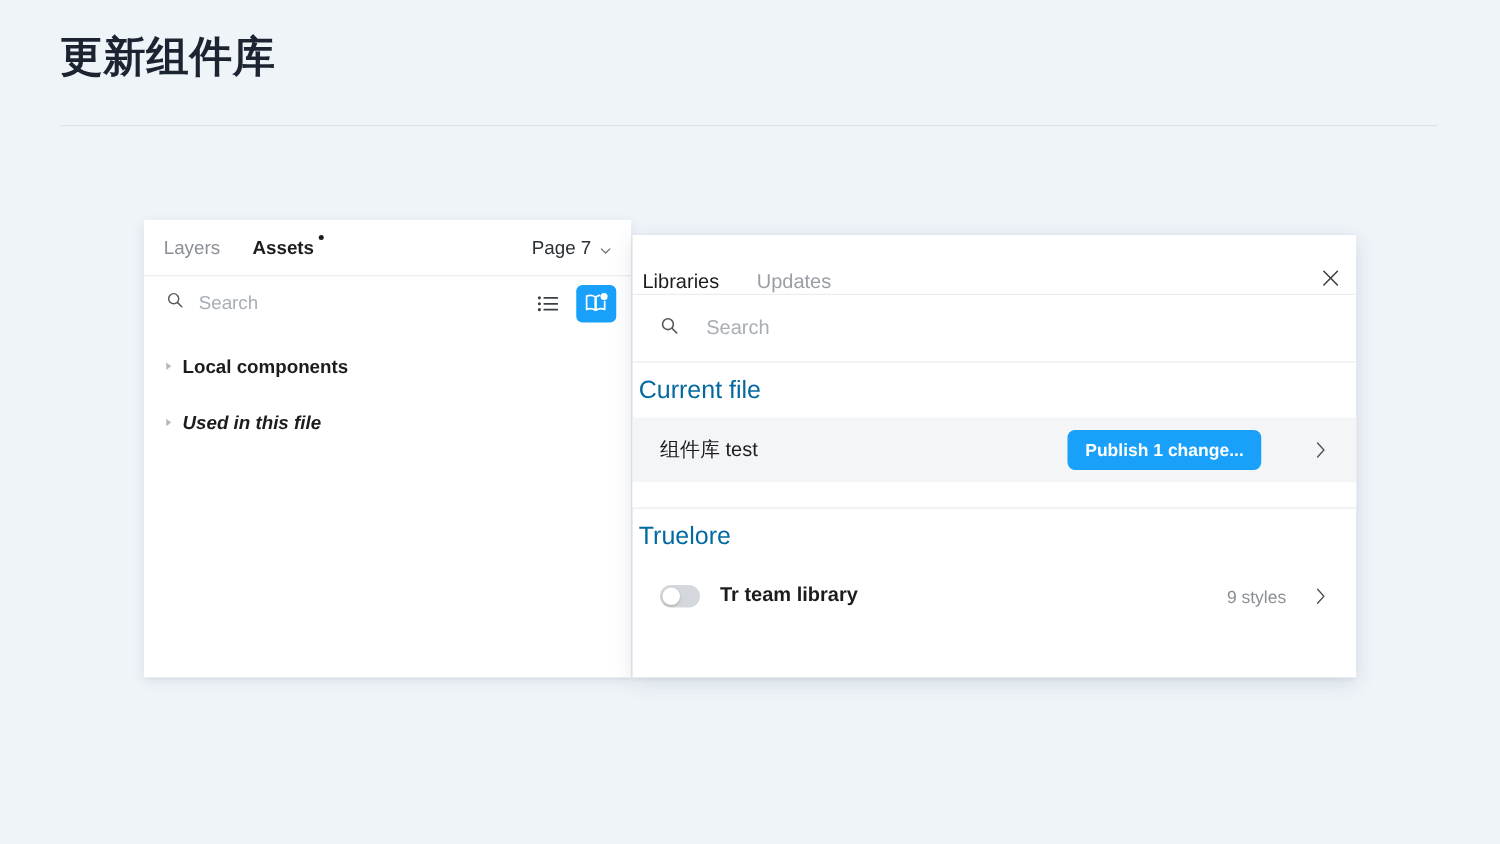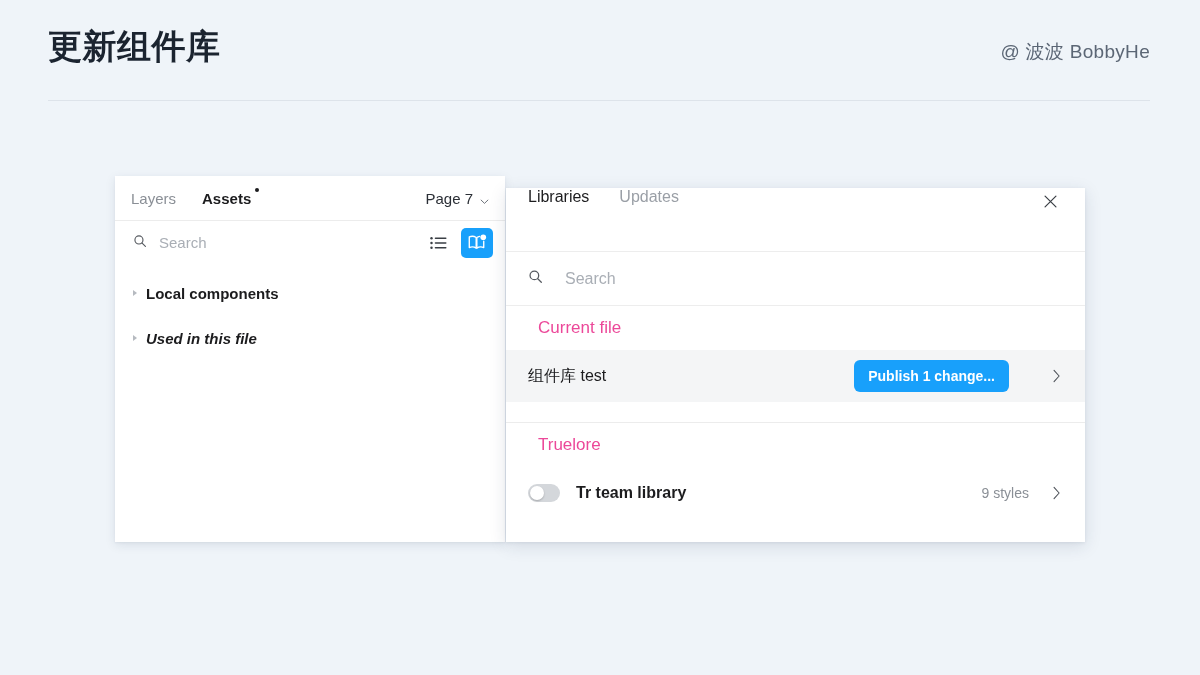--- a/index.html
+++ b/index.html
@@ -190,24 +190,24 @@
     position: absolute;
     left: 391px;
     top: 12px;
     width: 579px;
     height: 354px;
     background: #ffffff;
     box-shadow: 0 4px 16px rgba(30, 50, 80, 0.13), 0 1px 3px rgba(30,50,80,0.08);
   }
 
   .lib-tabs {
-    height: 64px;
-    display: flex;
-    align-items: flex-start;
-    padding: 0 22px;
+    height: 48px;
+    display: flex;
+    align-items: flex-end;
+    padding: 0 8px;
     border-bottom: 1px solid #ededed;
   }
 
   .lib-tab {
     font-size: 16px;
     color: #9a9fa6;
     margin-right: 30px;
   }
   .lib-tab.active { color: #1c1c1e; }
 
@@ -224,23 +224,23 @@
     height: 54px;
     display: flex;
     align-items: center;
     padding: 0 22px;
     border-bottom: 1px solid #ededed;
   }
   .lib-search .magnifier { margin-right: 22px; }
   .lib-search .ph { font-size: 16px; color: #a9aeb5; }
 
   .section-label {
-    font-size: 17px;
-    color: #ec4899;
-    padding: 0 32px;
+    font-size: 20px;
+    color: #0369a1;
+    padding: 0 5px;
     height: 44px;
     display: flex;
     align-items: center;
   }
 
   .lib-row {
     height: 52px;
     display: flex;
     align-items: center;
     padding: 0 22px;
@@ -307,21 +307,20 @@
     box-shadow: 0 1px 2px rgba(0,0,0,0.22);
   }
 
   .gap-white { height: 20px; background: #ffffff; }
 </style>
 </head>
 <body>
 
 <div class="slide-header">
   <div class="slide-title">更新组件库</div>
-  <div class="slide-author">@ 波波 BobbyHe</div>
   <div class="header-divider"></div>
 </div>
 
 <div class="mock">
 
   <div class="assets-panel">
 
     <div class="assets-tabs">
       <div class="tab-layers">Layers</div>
       <div class="tab-assets">

